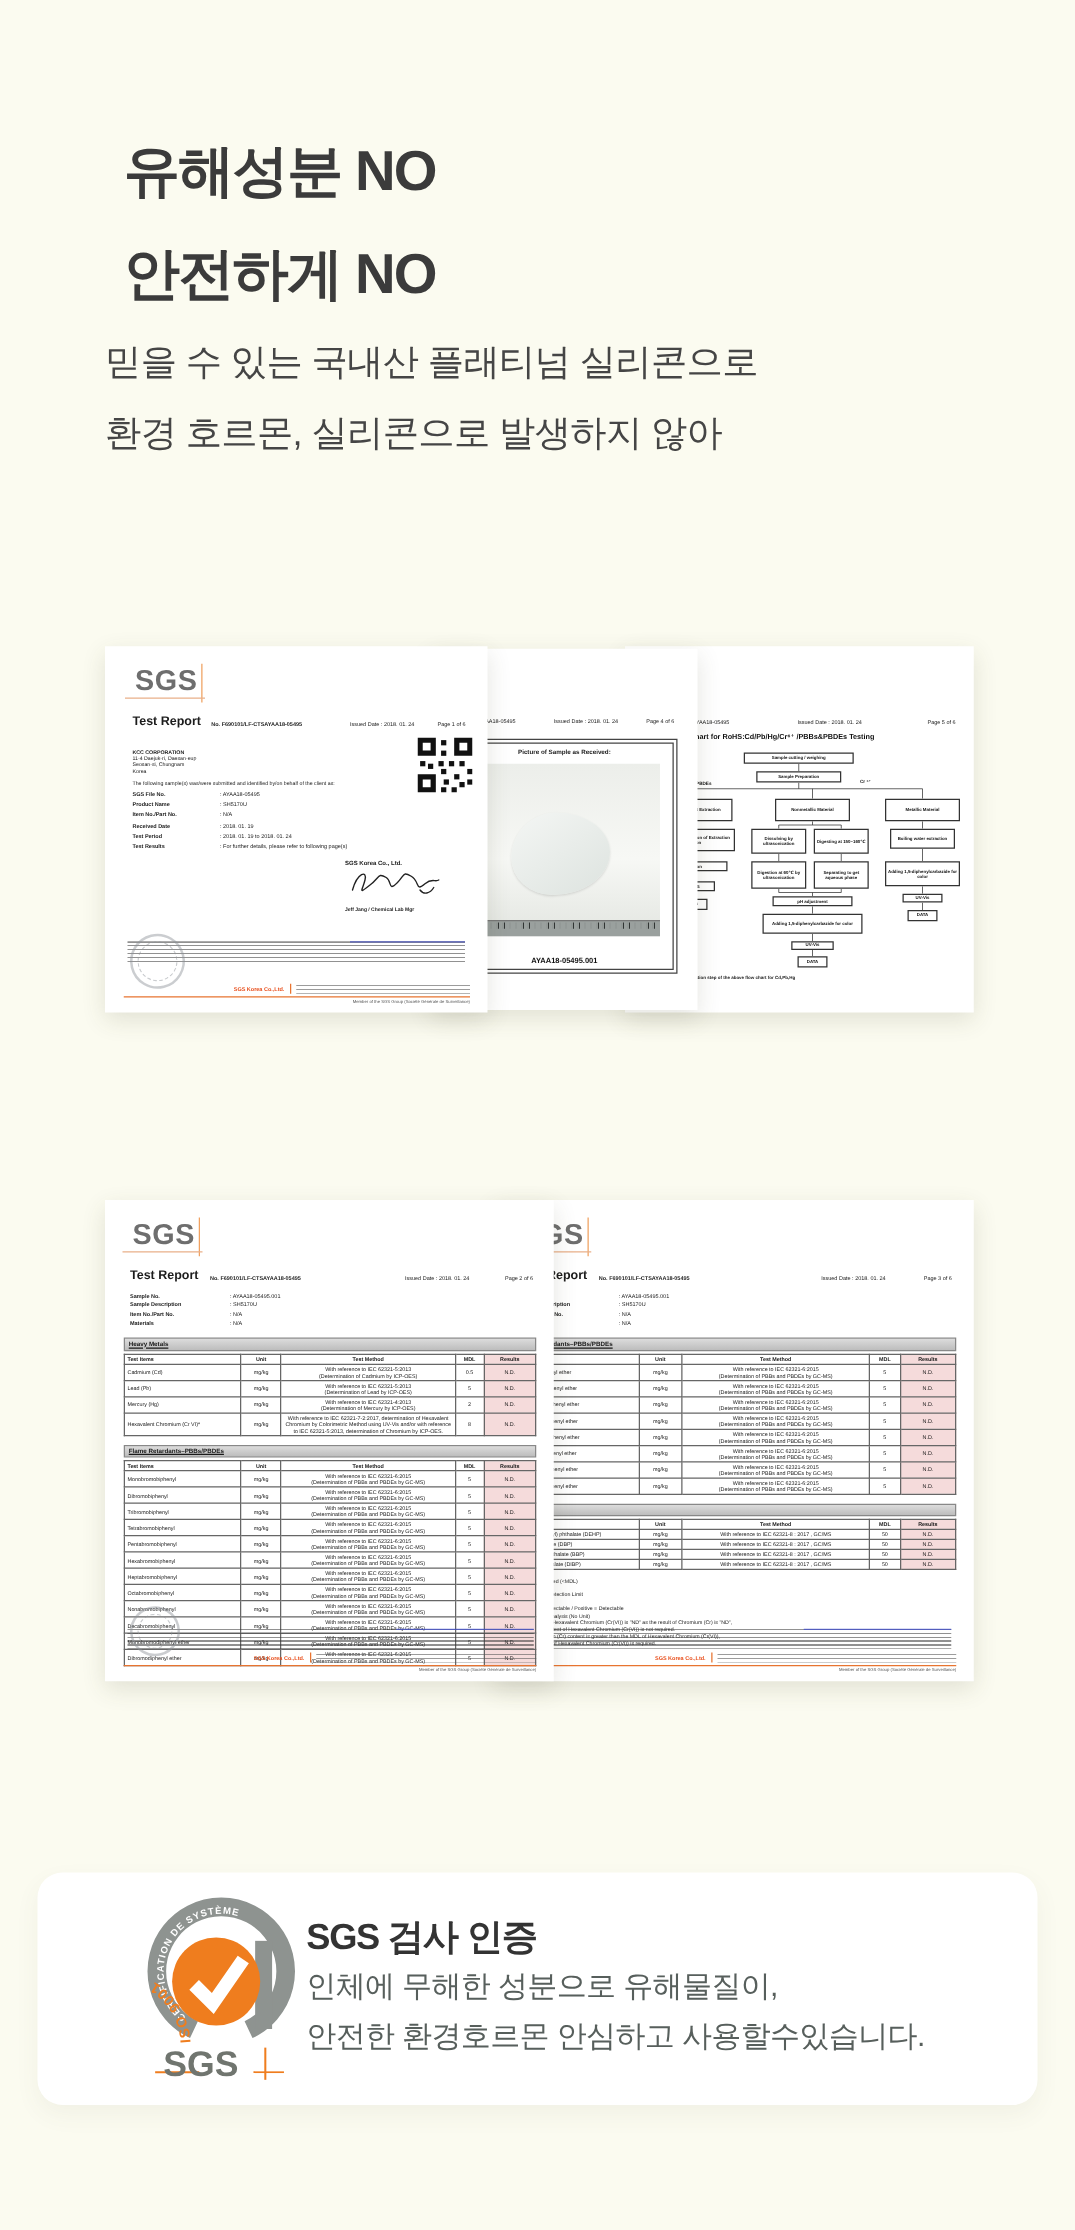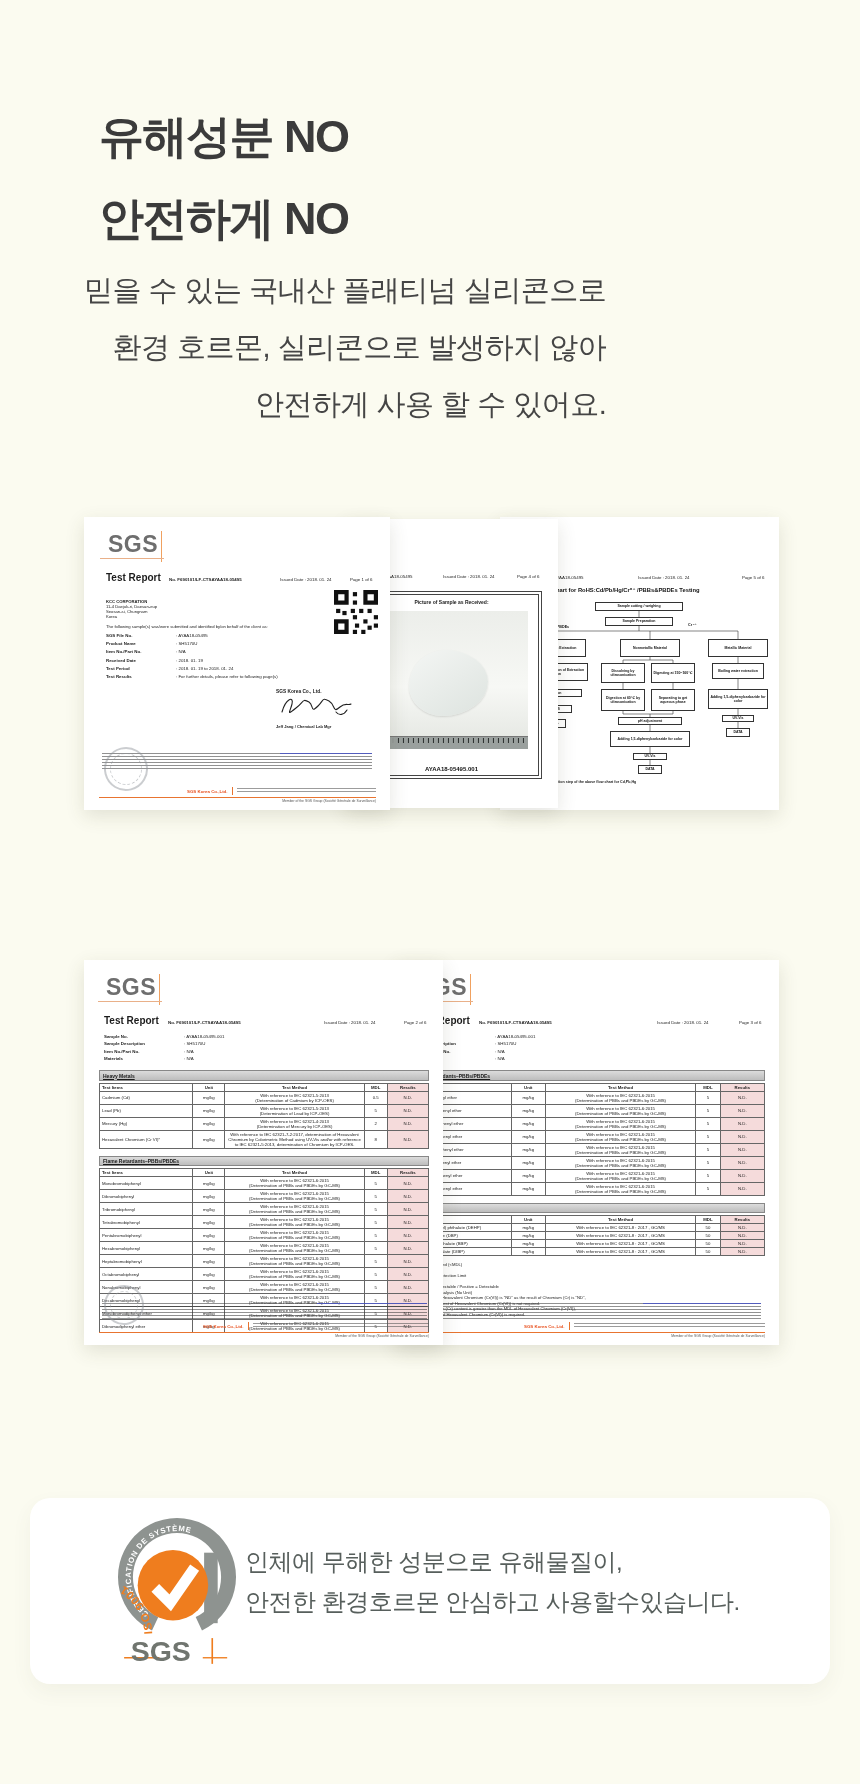--- a/index.html
+++ b/index.html
@@ -2,21 +2,21 @@
 <html><head>
 <meta charset="utf-8">
 <style>
   html,body{margin:0;padding:0;}
   body{font-family:"Liberation Sans","DejaVu Sans",sans-serif;background:#fbfbf0;}
   .canvas{position:relative;width:860px;height:1784px;background:#fbfbf0;overflow:hidden;}
 
   
   .hero{position:absolute;left:84px;top:88px;color:#3b3b3b;}
   .hero h1{margin:15px;font-size:45px;line-height:67px;font-weight:800;letter-spacing:-1.5px;color:#3b3b3b;}
-  .lede{position:absolute;left:84px;top:262px;font-size:29px;line-height:57px;color:#454545;letter-spacing:-0.5px;text-align:right;}
+  .lede{position:absolute;left:84px;top:262px;font-size:29px;line-height:57px;color:#454545;letter-spacing:-0.5px;}
 
   
   .row{position:absolute;left:84px;width:695px;}
   .row1{top:517px;height:293px;}
   .row2{top:960px;height:385px;}
   .doc{position:absolute;background:#fff;box-shadow:0 6px 18px rgba(70,70,40,.14);overflow:hidden;}
   .doc1{left:0;top:0;width:306px;height:293px;z-index:3;}
   .doc2{left:261px;top:2px;width:213px;height:289px;z-index:2;}
   .doc3{left:416px;top:0;width:279px;height:293px;z-index:1;}
   .doc4{left:0;top:0;width:359px;height:385px;z-index:2;}
@@ -105,21 +105,20 @@
 
 <div class="canvas">
 
   <div class="hero">
     <h1>유해성분 NO</h1>
     <h1>안전하게 NO</h1>
   </div>
   <div class="lede">
     <div>믿을 수 있는 국내산 플래티넘 실리콘으로</div>
     <div>환경 호르몬, 실리콘으로 발생하지 않아</div>
-    <div>안전하게 사용 할 수 있어요.</div>
   </div>
 
   <div class="row row1">
 
     <div class="doc doc3">
       <div class="h-small" style="left:20px;top:58px;">F690101/LF-CTSAYAA18-05495</div>
       <div class="h-small" style="left:138px;top:58px;"><span>Issued Date :</span> <span>2018. 01. 24</span></div>
       <div class="h-small" style="left:242px;top:58px;">Page 5 of 6</div>
       <div class="fc-title">Flow chart for RoHS:Cd/Pb/Hg/Cr⁶⁺ /PBBs&amp;PBDEs Testing</div>
 
@@ -699,18 +698,19 @@
         <textPath href="#isoTextPath" startOffset="2%">ISO 9001</textPath>
       </text>
       <circle cx="52" cy="54" r="26" fill="#EF7D1E"></circle>
       <path d="M 39 56 L 50 67 L 68 41" stroke="#ffffff" stroke-width="8" fill="none"></path>
       <line x1="16" y1="107.5" x2="42" y2="107.5" stroke="#EF7D1E" stroke-width="1.2"></line>
       <line x1="81" y1="93" x2="81" y2="112" stroke="#EF7D1E" stroke-width="1.2"></line>
       <line x1="74" y1="107.5" x2="92" y2="107.5" stroke="#EF7D1E" stroke-width="1"></line>
       <text x="43" y="110" font-size="21" font-weight="bold" fill="#70756f" text-anchor="middle">SGS</text>
     </svg>
     <div class="cert-text">
+      <div class="cert-title">SGS 검사 인증</div>
       <div class="cert-line">인체에 무해한 성분으로 유해물질이,</div>
       <div class="cert-line">안전한 환경호르몬 안심하고 사용할수있습니다.</div>
     </div>
   </div>
 
 </div>
 
 </body></html>

